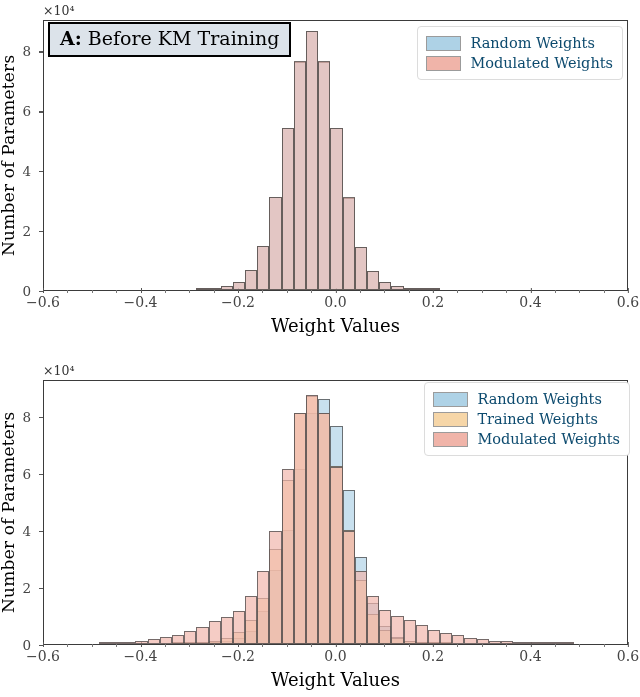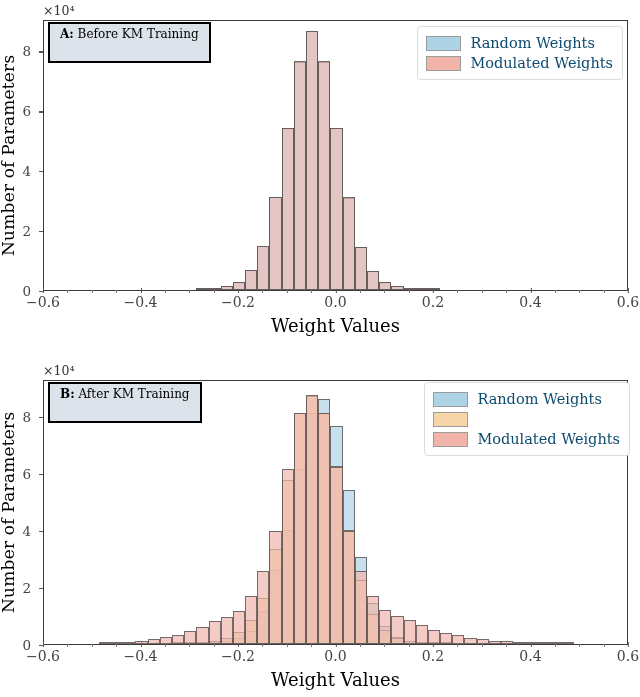--- a/index.html
+++ b/index.html
@@ -123,22 +123,22 @@
     text-align: center;
     font-size: 18px;
     color: #000;
     white-space: nowrap;
   }
 
   
   .title-box {
     position: absolute;
     border: 2.2px solid #000;
-    padding: 4px 10px 19px 10px;
-    font-size: 12px;
+    padding: 4px 10px 5px 10px;
+    font-size: 19px;
     white-space: nowrap;
     line-height: 1.15;
     z-index: 6;
   }
   .title-box .tag { font-weight: bold; }
 
   
   .legend {
     position: absolute;
     background: #ffffff;
@@ -400,32 +400,29 @@
         <div class="x-tick" style="left: 97.5px;"><span class="tickmark"></span><span>−0.4</span></div>
         <div class="x-tick" style="left: 195px;"><span class="tickmark"></span><span>−0.2</span></div>
         <div class="x-tick" style="left: 292.5px;"><span class="tickmark"></span><span>0.0</span></div>
         <div class="x-tick" style="left: 390px;"><span class="tickmark"></span><span>0.2</span></div>
         <div class="x-tick" style="left: 487.5px;"><span class="tickmark"></span><span>0.4</span></div>
         <div class="x-tick" style="left: 585px;"><span class="tickmark"></span><span>0.6</span></div>
       </div>
 
     <div class="xlabel" style="top:319px;">Weight Values</div>
 
-    <div class="title-box" id="title-b" style="left: 48px; top: 32px; background: rgb(220, 227, 234); border-color: rgb(0, 0, 0);">
-      <span class="tag">B:</span>
-      <span>After KM Training</span>
-    </div>
 
     <div class="legend" id="legend-b" style="right:10px; top:32px;">
         <div class="legend-row">
           <span class="legend-swatch" style="background: rgb(174, 210, 230);"></span>
           <span class="legend-label">Random Weights</span>
         </div>
         <div class="legend-row">
           <span class="legend-swatch" style="background: rgb(246, 214, 168);"></span>
+          <span class="legend-label">Trained Weights</span>
         </div>
         <div class="legend-row">
           <span class="legend-swatch" style="background: rgb(240, 180, 169);"></span>
           <span class="legend-label">Modulated Weights</span>
         </div>
       </div>
   </div>
 
 </div>
 

